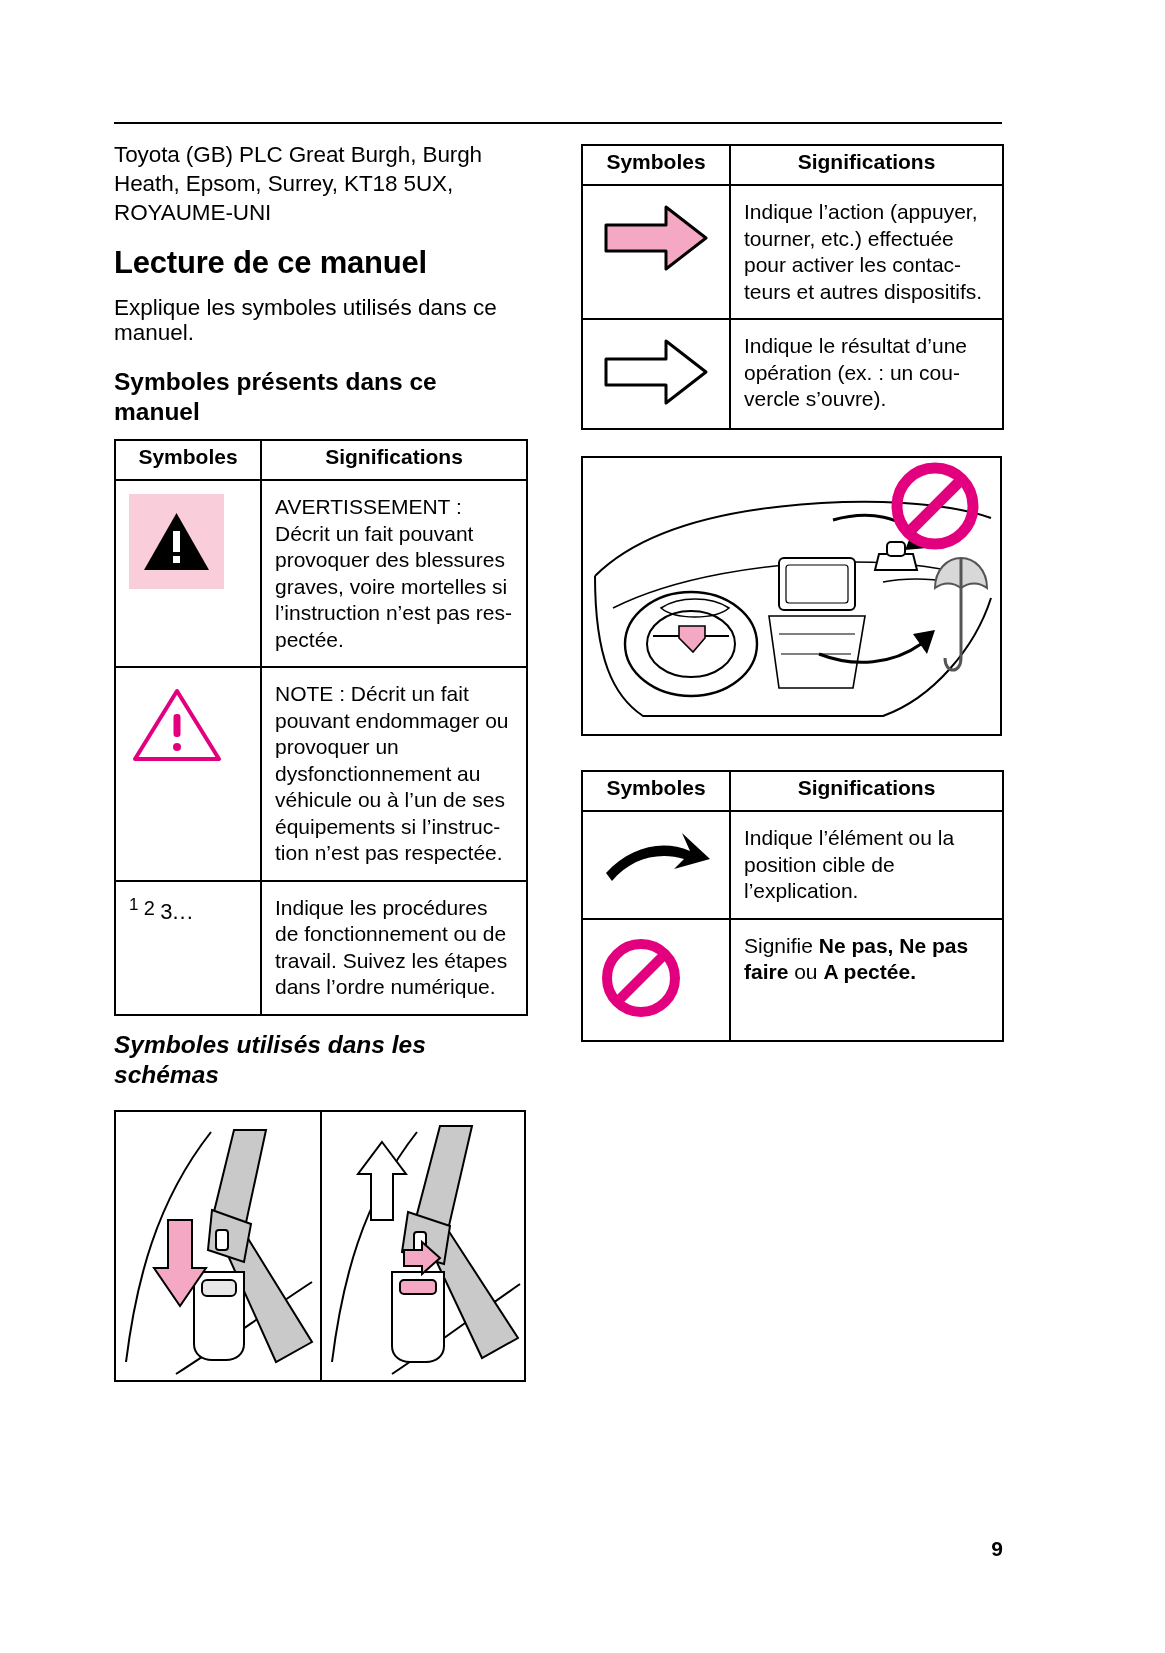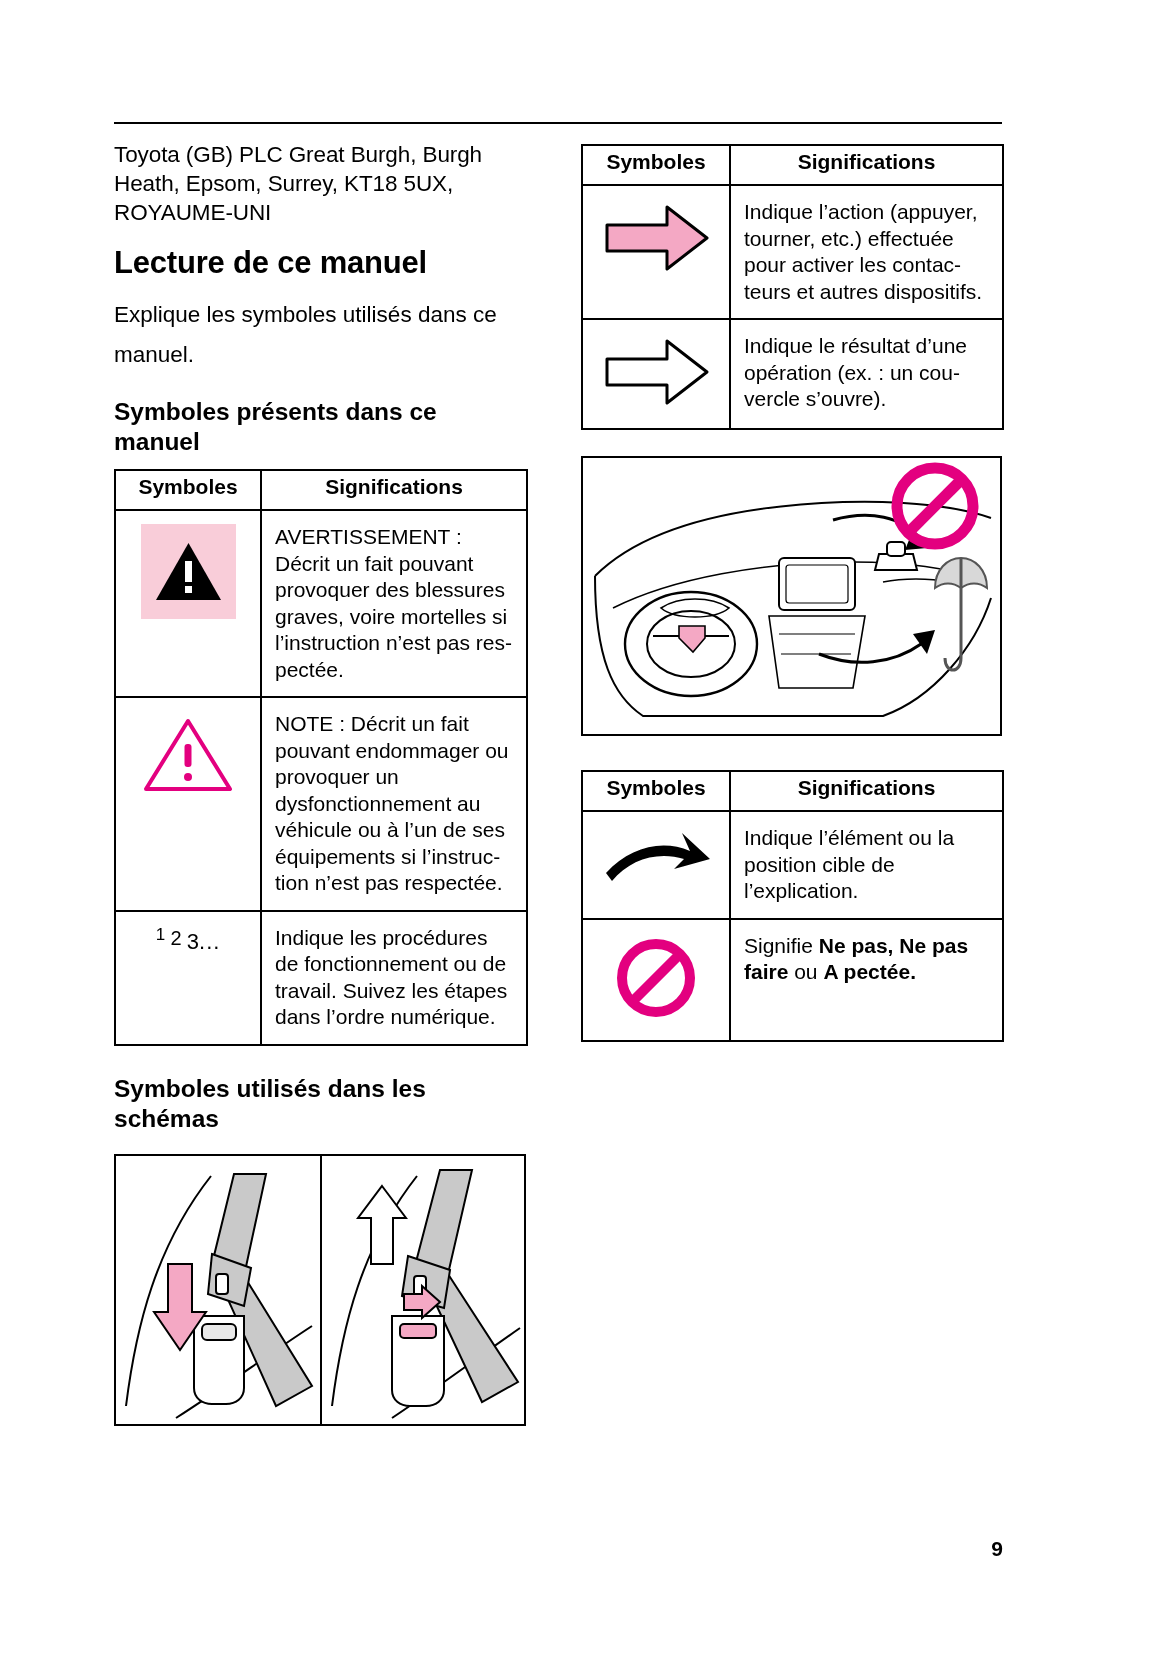--- a/index.html
+++ b/index.html
@@ -48,21 +48,21 @@
     letter-spacing: -0.1px;
   }
   h1.section-title {
     font-size: 31px;
     font-weight: bold;
     margin: 16px 0 14px 0;
     letter-spacing: -0.2px;
   }
   p.intro {
     font-size: 22.5px;
-    line-height: 40px;
+    line-height: 25px;
     margin: 0 0 22px 0;
   }
   h2.sub-title {
     font-size: 24.5px;
     font-weight: bold;
     line-height: 30px;
     margin: 0 0 12px 0;
   }
   
   table.sym {
@@ -76,21 +76,20 @@
     padding: 13px;
   }
   table.sym th {
     font-size: 21px;
     font-weight: bold;
     text-align: center;
     padding: 4px 0 6px 0;
     height: 28px;
   }
   td.symcell {
-    text-align: center;
     vertical-align: middle;
   }
   td.textcell {
     font-size: 21px;
     line-height: 26.5px;
     padding: 9px 10px 10px 10px;
   }
   
   .tbl-left col.c1 { width: 146px; }
   .tbl-left col.c2 { width: 266px; }
@@ -204,21 +203,21 @@
           <td class="symcell">
             <span class="numbers">
               <span class="n1">1</span> <span class="n2">2</span> <span class="n3">3</span><span class="dots">...</span>
             </span>
           </td>
           <td class="textcell">Indique les procédures de fonctionnement ou de tra­vail. Suivez les étapes dans l’ordre numérique.</td>
         </tr>
       </tbody>
     </table>
 
-    <h2 class="sub-title" style="margin-top:28px;">Symboles utilisés dans les schémas</h2>
+    <h2 class="sub-title" style="margin-top:14px;font-style:italic;">Symboles utilisés dans les schémas</h2>
 
     <div class="illus-box illus-belts">
       <div class="divider"></div>
 
       <svg width="204" height="268" viewBox="0 0 204 268" style="position:absolute;left:0;top:0;">
 
         <path d="M10 250 C 20 170, 40 90, 95 20" fill="none" stroke="#000" stroke-width="2"></path>
         <path d="M60 262 C 110 230, 150 200, 196 170" fill="none" stroke="#000" stroke-width="2"></path>
 
         <path d="M118 18 L150 18 L128 120 L96 108 Z" fill="#c9c9c9" stroke="#000" stroke-width="2"></path>

